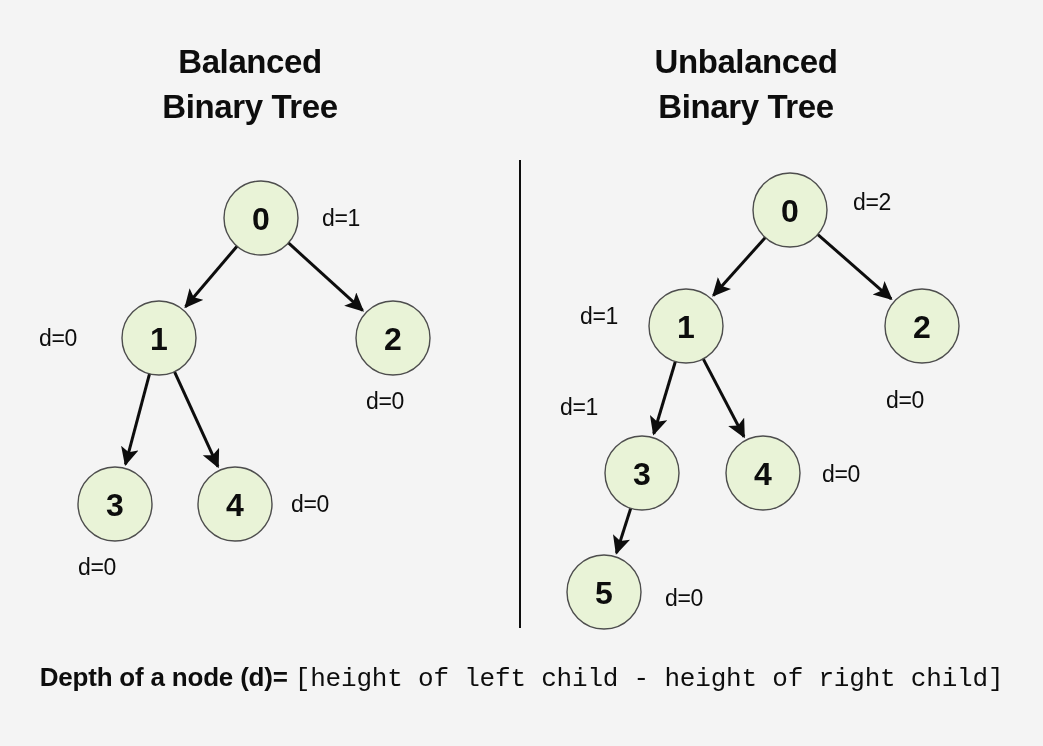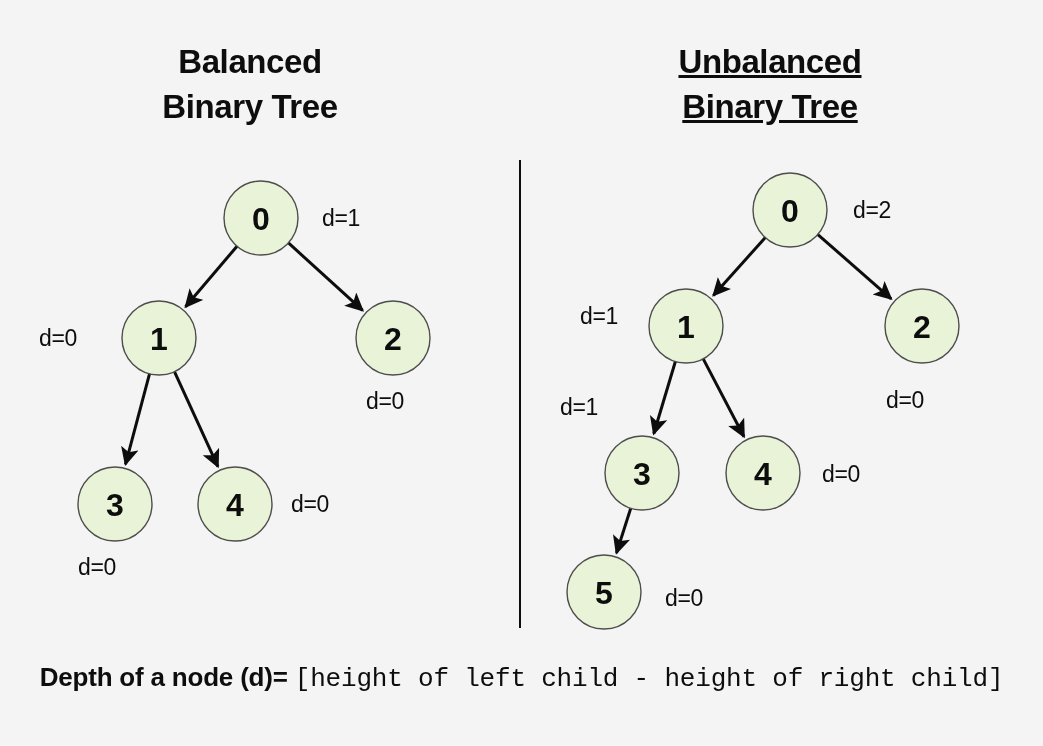--- a/index.html
+++ b/index.html
@@ -26,21 +26,21 @@
     position: absolute;
     text-align: center;
     font-weight: bold;
     font-size: 33px;
     line-height: 1.35;
     letter-spacing: -0.4px;
     color: #0d0d0d;
     white-space: pre-line;
   }
   #title-left  { left: 60px;  top: 40px; width: 380px; }
-  #title-right { left: 580px; top: 40px; width: 380px; text-decoration: underline; }
+  #title-right { left: 556px; top: 40px; width: 380px; }
 
   svg.tree-layer {
     position: absolute;
     left: 0;
     top: 0;
     width: 1043px;
     height: 746px;
   }
   .node-circle {
     fill: #e9f3d7;
@@ -168,21 +168,21 @@
   </svg>
 
   <div id="depth-labels-left">
       <div class="depth-label" style="left: 322px; top: 205px;">d=1</div>
       <div class="depth-label" style="left: 39px; top: 325px;">d=0</div>
       <div class="depth-label" style="left: 366px; top: 388px;">d=0</div>
       <div class="depth-label" style="left: 78px; top: 554px;">d=0</div>
       <div class="depth-label" style="left: 291px; top: 491px;">d=0</div>
     </div>
   <div id="depth-labels-right">
-      <div class="depth-label" style="left: 853px; top: 197px;">d=2</div>
+      <div class="depth-label" style="left: 853px; top: 189px;">d=2</div>
       <div class="depth-label" style="left: 580px; top: 303px;">d=1</div>
       <div class="depth-label" style="left: 886px; top: 387px;">d=0</div>
       <div class="depth-label" style="left: 560px; top: 394px;">d=1</div>
       <div class="depth-label" style="left: 822px; top: 461px;">d=0</div>
       <div class="depth-label" style="left: 665px; top: 585px;">d=0</div>
     </div>
 
   <div id="caption">
     <span class="cap-bold">Depth of a node (d)= </span><span class="cap-reg">[height of left child - height of right child]</span>
   </div>

